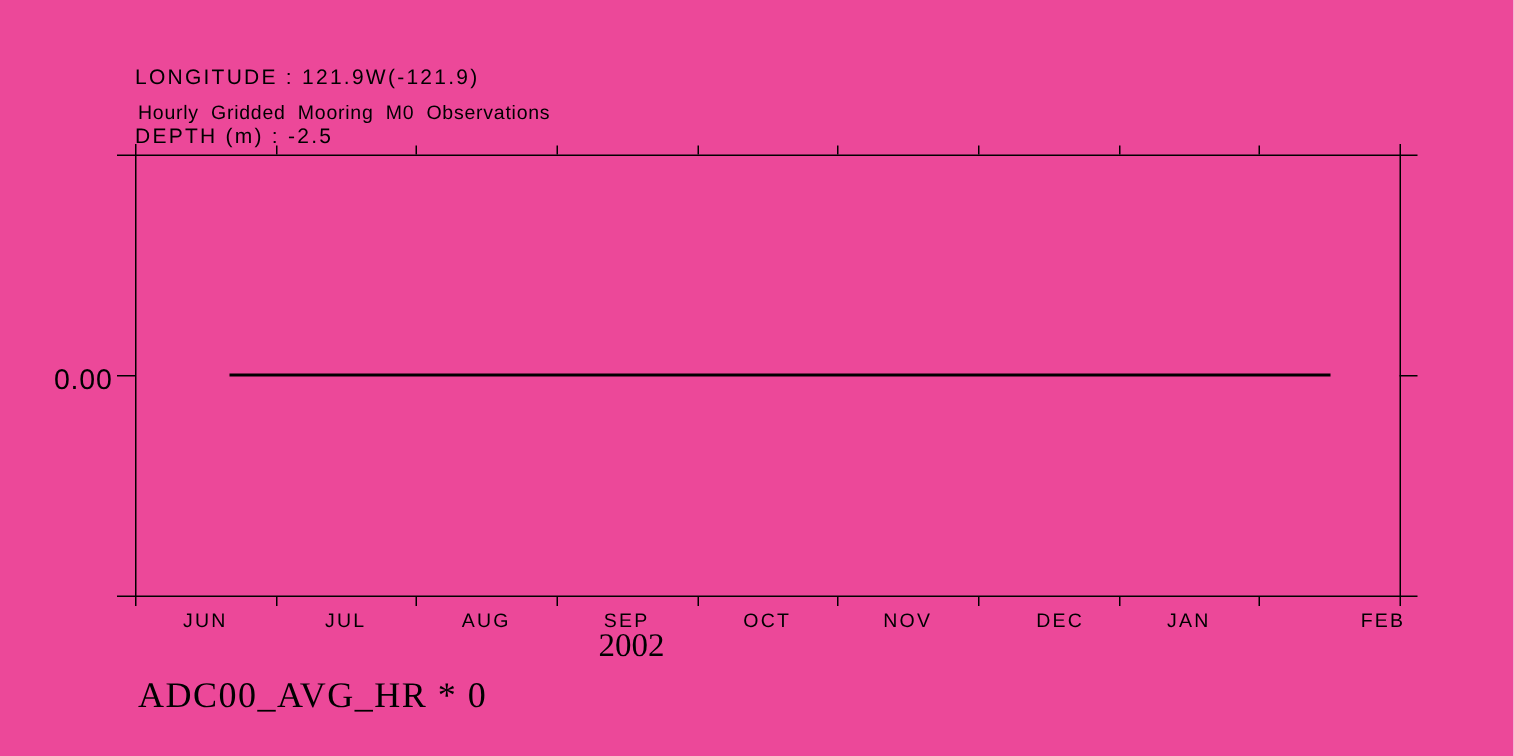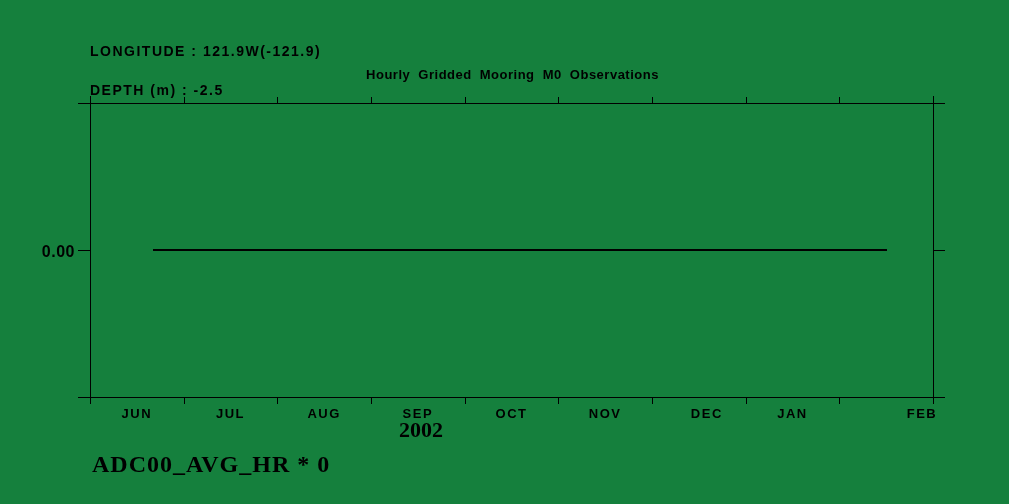--- a/index.html
+++ b/index.html
@@ -13,33 +13,33 @@
     overflow: hidden;
   }
   .abs { position: absolute; }
   #meta {
     left: 90px; top: 19px;
     font-size: 14px; line-height: 13px; letter-spacing: 1.5px;
     white-space: pre;
   }
   #chart-title {
     left: 92px; width: 841px; top: 67px;
-    text-align: center;
+    text-align: left;
     font-size: 13px; letter-spacing: 0.5px; word-spacing: 4px;
   }
   .line, .tick { position: absolute; background: currentColor; }
   #axis-top    { left: 78px;  top: 103px; width: 867px; height: 1px; }
   #axis-bottom { left: 78px;  top: 397px; width: 867px; height: 1px; }
   #axis-left   { left: 90px;  top: 96px;  width: 1px;   height: 308px; }
   #axis-right  { left: 933px; top: 96px;  width: 1px;   height: 308px; }
   #ytick-left  { left: 78px;  top: 250px; width: 12px;  height: 1px; }
   #ytick-right { left: 933px; top: 250px; width: 12px;  height: 1px; }
   #y-tick-label {
     left: 30px; width: 45px; top: 243px;
-    text-align: right; font-size: 16px; letter-spacing: 0.5px;
+    text-align: right; font-size: 19px; letter-spacing: 0.5px;
   }
   .month-label {
     position: absolute; top: 406px;
     transform: translateX(-50%);
     font-size: 13px; letter-spacing: 1.5px;
   }
   #year-label {
     left: 391px; width: 60px; top: 417px;
     text-align: center;
     font-family: "Liberation Serif", serif;
@@ -48,21 +48,21 @@
   #caption {
     left: 92px; width: 841px; top: 451px;
     text-align: left;
     font-family: "Liberation Serif", serif;
     font-size: 24px; letter-spacing: 1px;
   }
 </style>
 </head>
 <body>
 
-<div id="canvas" style="background: #15803d; color: rgb(0, 0, 0); font-weight: bold;">
+<div id="canvas" style="background: #ec4899; color: rgb(0, 0, 0);">
 
   <div id="meta" class="abs">
     <div>LONGITUDE : 121.9W(-121.9)</div>
     <div>DEPTH (m) : -2.5</div>
   </div>
 
   <div id="chart-title" class="abs">Hourly Gridded Mooring M0 Observations</div>
 
   <div id="axis-top" class="line"></div>
   <div id="axis-bottom" class="line"></div>

